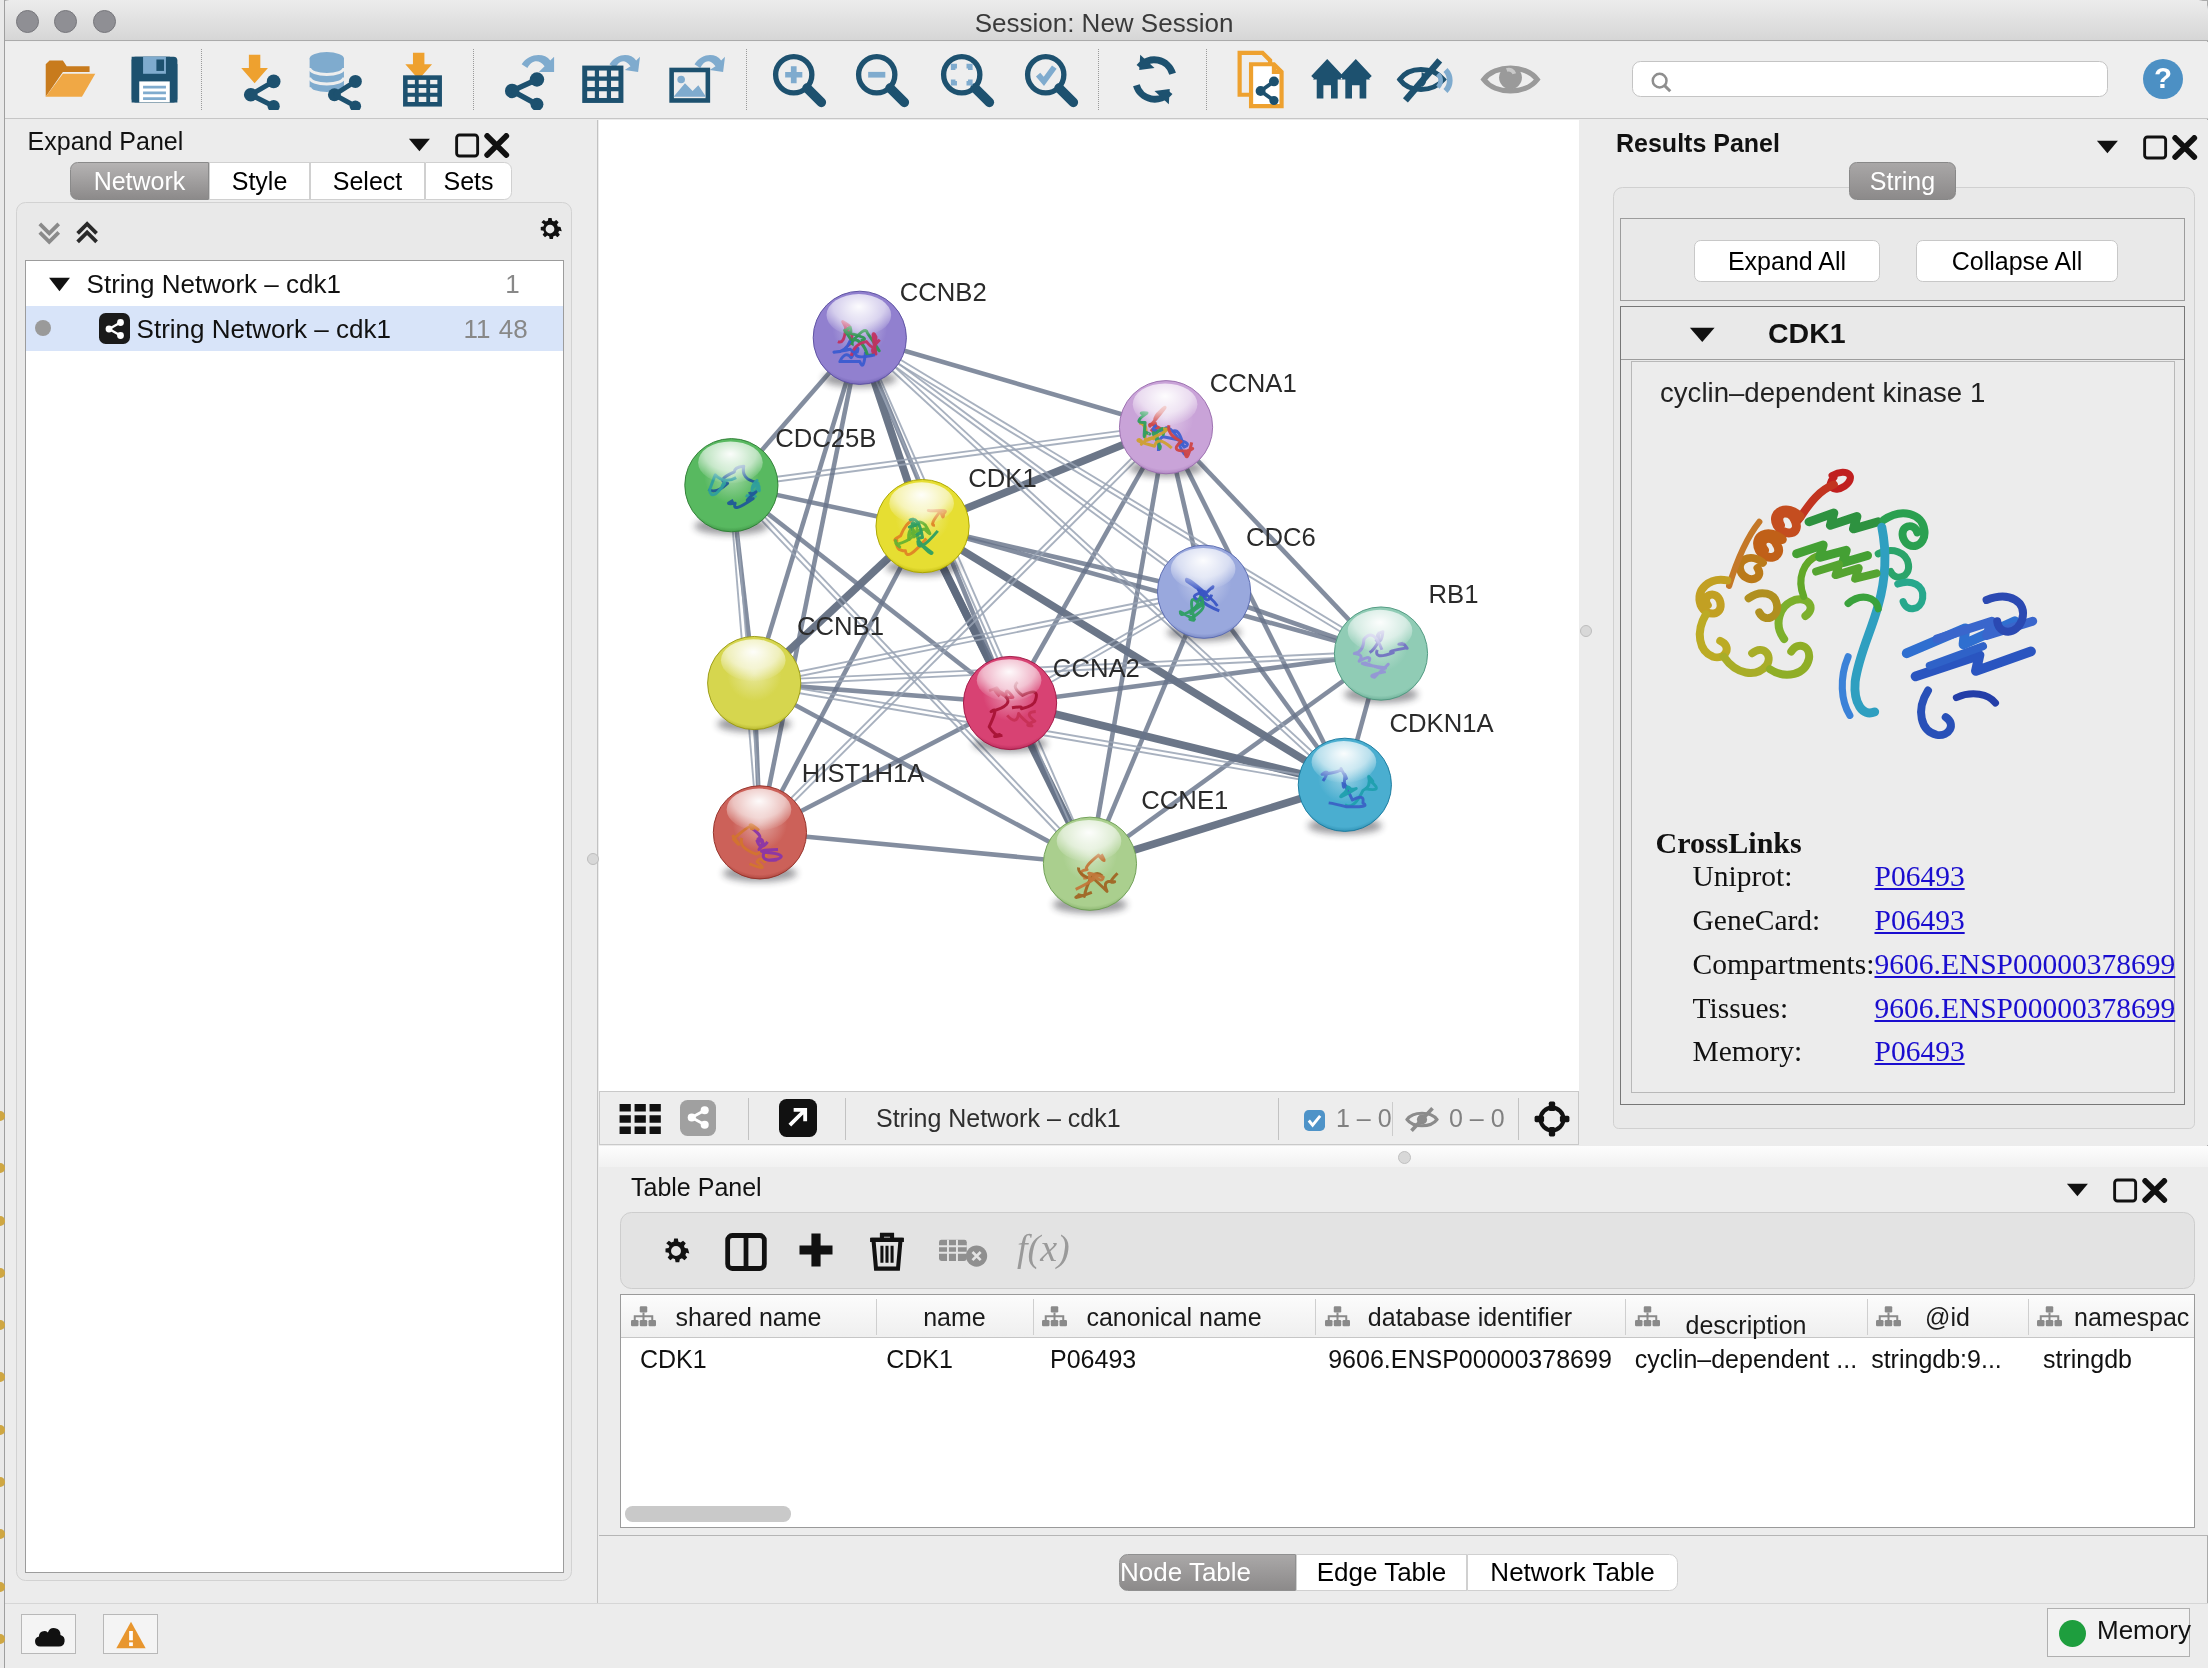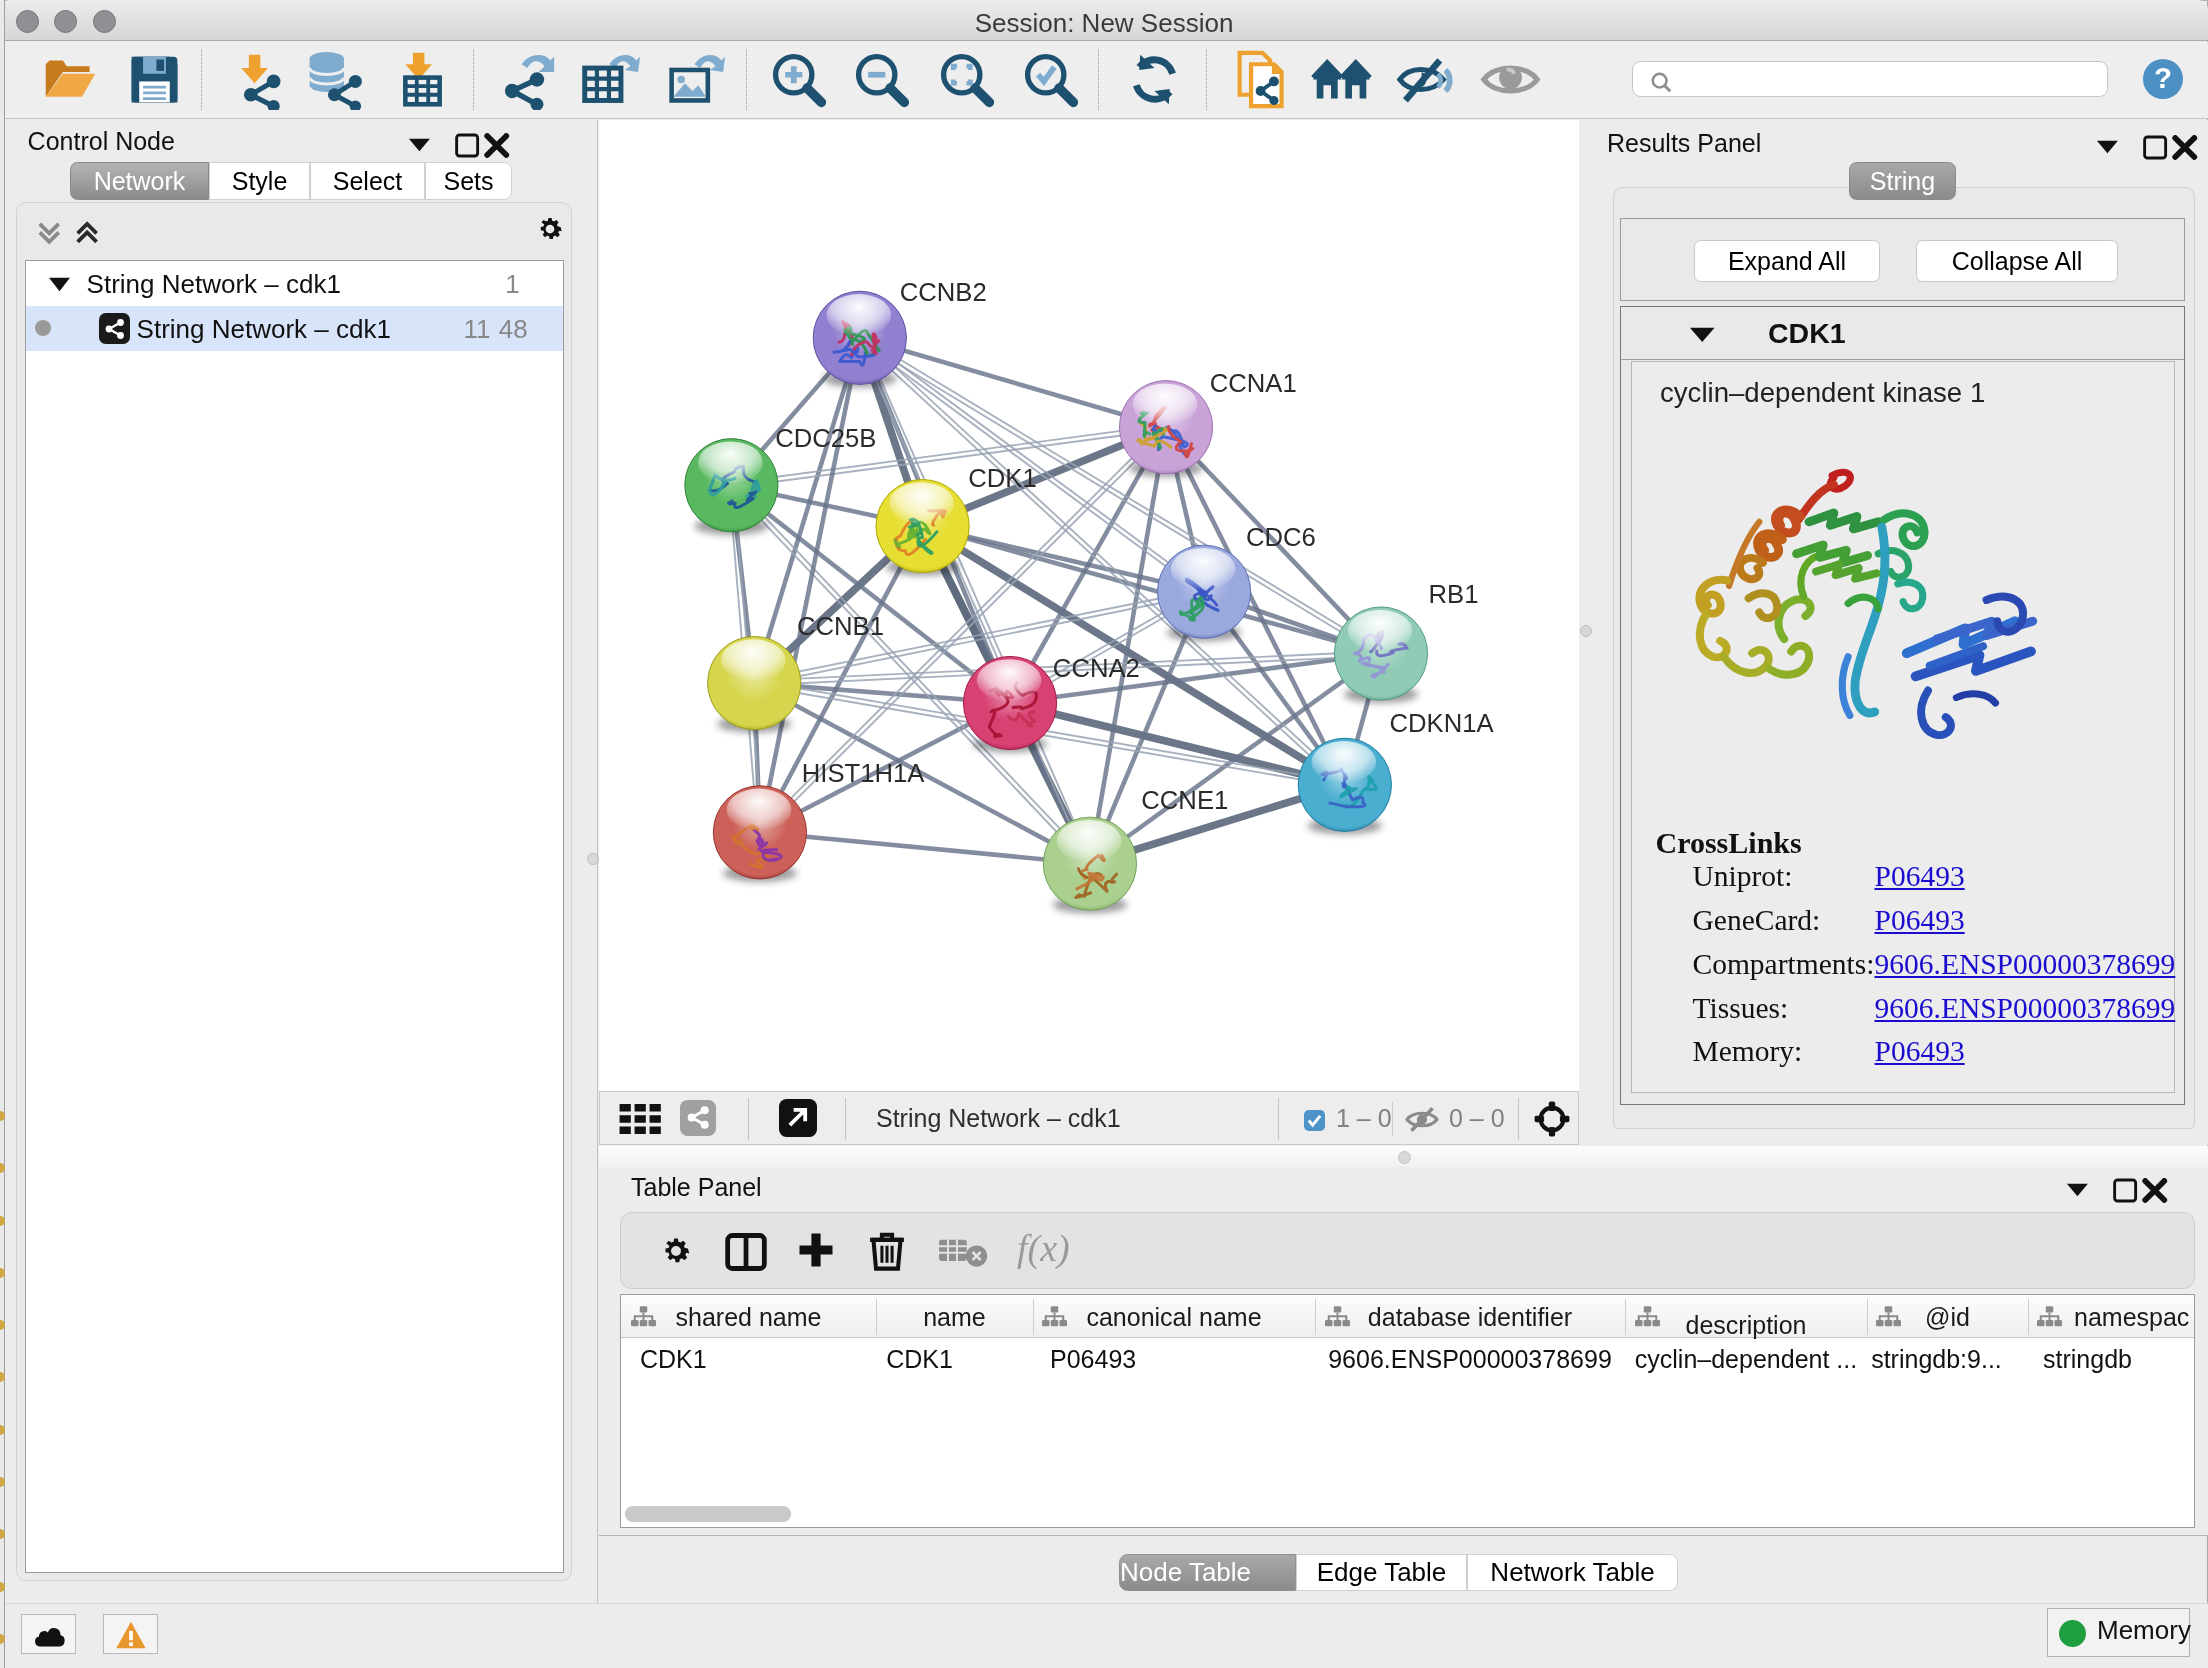--- a/index.html
+++ b/index.html
@@ -171,21 +171,21 @@
     <div class="abs vsep" style="left:1206px;"></div>
     <div class="abs searchbox"></div>
 <svg class="abs" style="left:1649px; top:70px;" width="25" height="25" viewBox="0 0 20 20">
 <circle cx="8.5" cy="8.5" r="5.5" fill="none" stroke="#8e8e8e" stroke-width="2"></circle>
 <path d="M12.5,12.5 L17,17" stroke="#8e8e8e" stroke-width="2.4"></path>
     </svg>
 <div class="abs" style="left:2143px; top:59px; width:40px; height:40px; border-radius:50%; background:#4c90c4;"></div>
 <div class="abs" style="left:2143px; top:61px; width:40px; text-align:center; font-size:29.5px; font-weight:bold; color:#fff;">?</div>
 
 <div class="abs cpanel">
-  <div class="abs panelhead" style="left:27.6px; top:6.7px;">Control Node</div>
+  <div class="abs panelhead" style="left:27.6px; top:6.7px;">Expand Panel</div>
   <svg class="abs" style="left:407px; top:13.3px;" width="105" height="25" viewBox="0 0 110 26">
     <path d="M2,6 L24,6 L13,19 Z" fill="#111"></path>
     <rect x="52" y="2" width="22" height="22" rx="3" fill="none" stroke="#111" stroke-width="3"></rect>
     <path d="M84,3 L104,23 M104,3 L84,23" stroke="#111" stroke-width="6" stroke-linecap="round"></path>
   </svg>
   <div class="abs ctab tabsel" style="left:70px; width:139px; border-radius:7.6px 0 0 7.6px;">Network</div>
   <div class="abs ctab tabun" style="left:209px; width:101px;">Style</div>
   <div class="abs ctab tabun" style="left:310px; width:115px;">Select</div>
   <div class="abs ctab tabun" style="left:425px; width:87px; border-radius:0 7.6px 7.6px 0;">Sets</div>
   <div class="abs groupbox">
@@ -508,21 +508,21 @@
           <rect x="1" y="10" width="6" height="4" rx="1"></rect>
           <rect x="17" y="10" width="6" height="4" rx="1"></rect>
         </g>
   </svg>
 </div>
 <div class="abs splitband">
       <div class="abs" style="left:799px; top:4.8px; width:13.3px; height:13.3px; border-radius:50%; background:#d8d8d8; border:1px solid #c0c0c0;"></div>
     </div>
 
 <div class="abs rpanel">
-  <div class="abs panelhead" style="left:27px; top:8.6px;">Results Panel</div>
+  <div class="abs panelhead" style="left:36px; top:8.6px;font-weight:bold;">Results Panel</div>
   <svg class="abs" style="left:515px; top:15px;" width="105" height="25" viewBox="0 0 110 26">
     <path d="M2,6 L24,6 L13,19 Z" fill="#111"></path>
     <rect x="52" y="2" width="22" height="22" rx="3" fill="none" stroke="#111" stroke-width="3"></rect>
     <path d="M84,3 L104,23 M104,3 L84,23" stroke="#111" stroke-width="6" stroke-linecap="round"></path>
   </svg>
   <div class="abs" style="left:33px; top:67px; width:582px; height:942px; background:#e9e9e9; border:1px solid #d0d0d0; border-radius:9.5px 9.5px 5.7px 5.7px;"></div>
   <div class="abs" style="left:269px; top:42px; width:107px; height:38px; background:linear-gradient(#a9a7a7,#8c8a8a); border:1px solid #888; border-radius:7.6px; color:#fff; font-size:25px; text-align:center; line-height:36px; z-index:5;">String</div>
   <div class="abs" style="left:40px; top:98px; width:565px; height:83px; background:#e9e9e9; border:1px solid #9c9c9c;">
     <div class="abs btn" style="left:73px; top:21px; width:186px; height:42px; line-height:40px;">Expand All</div>
     <div class="abs btn" style="left:295px; top:21px; width:202px; height:42px; line-height:40px;">Collapse All</div>

